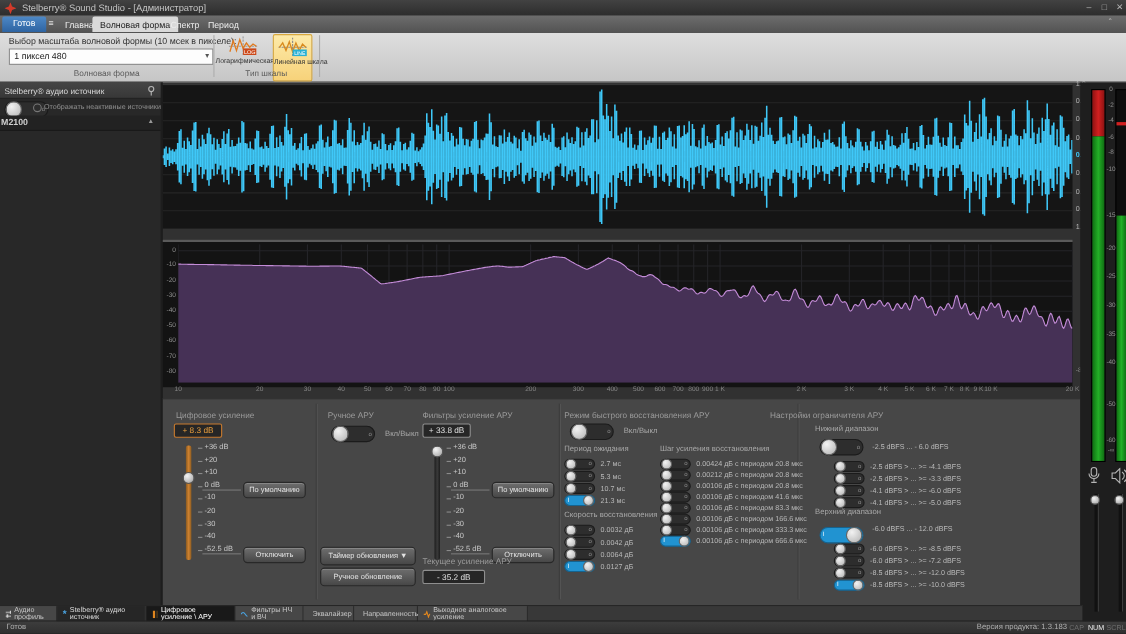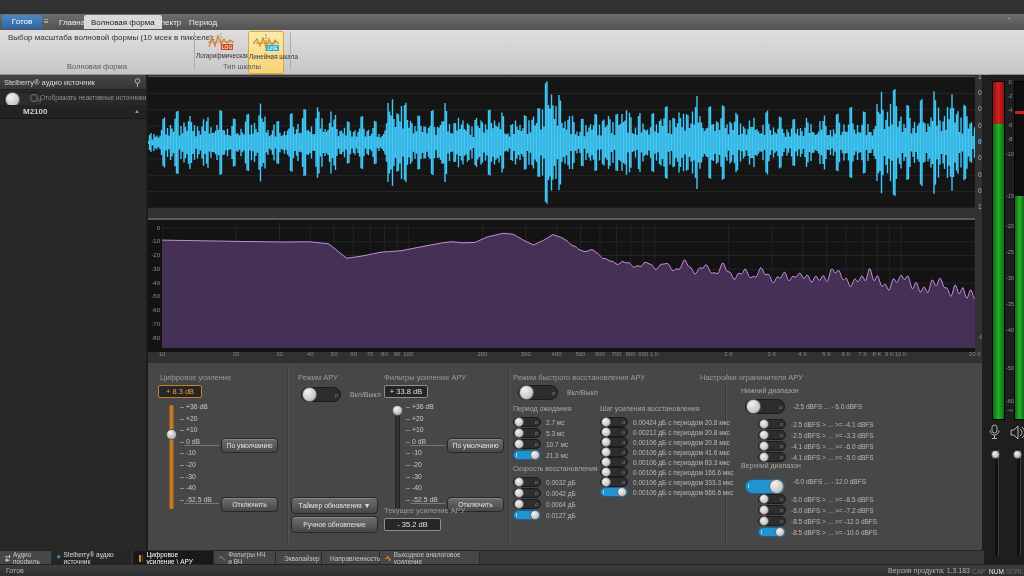--- a/index.html
+++ b/index.html
@@ -29,21 +29,21 @@
   .ricon{left:50%;transform:translateX(-50%);top:2px;}
   .rbtn-cap{width:100%;top:22px;font-size:6.3px;color:#333;text-align:center;line-height:6.8px;}
   
   #left-panel{left:0;top:75px;width:146px;height:475px;background:#282828;border-right:2px solid #1d1d1d;}
   #lp-header{left:0;top:0;width:146px;height:14px;background:linear-gradient(#454545,#373737);border-bottom:1px solid #222;}
   #lp-title{left:4px;top:3px;font-size:7.5px;color:#d9d9d9;}
   #lp-toggle-row{left:0;top:15px;width:146px;height:14px;}
   #lp-toggle-label{left:40px;top:4px;font-size:6.5px;color:#8f8f8f;}
   #lp-radio{left:30px;top:4px;width:6px;height:6px;border:1px solid #777;border-radius:50%;}
   #m2100-bar{left:0;top:30px;width:146px;height:13px;background:#222;border-bottom:1px solid #191919;}
-  #m2100-label{left:23px;top:2px;font-size:8px;color:#cfcfcf;font-weight:bold;}
+  #m2100-label{left:1px;top:2px;font-size:8px;color:#cfcfcf;font-weight:bold;}
   #m2100-collapse{left:134px;top:3px;font-size:6px;color:#999;}
   #device-item{left:2px;top:45px;width:140px;height:25px;background:linear-gradient(#2c2c2c,#1b1b1b);border:1px solid #cf7c1f;border-radius:3px;}
   #device-id{left:22px;top:2px;font-size:9.5px;font-weight:bold;color:#ef9a26;}
   #device-type{left:22px;top:14px;font-size:6.3px;color:#cd7c1c;}
   
   #wave-panel{left:148px;top:76px;width:827px;height:131px;background:#151515;border-top:1px solid #4a4a4a;}
   .wlab{left:978px;font-size:6.5px;color:#b5b5b5;}
   .wlab.zero{color:#3fc8f8;font-weight:bold;}
   #wave-divider{left:148px;top:218px;width:827px;height:2px;background:#5a5a5a;}
   
@@ -90,33 +90,46 @@
   #statusbar{left:0;top:564px;width:1024px;height:12px;background:linear-gradient(#3d3d3d,#2e2e2e);border-top:1px solid #222;}
   .sbtext{font-size:7px;color:#b2b2b2;}
   .flag{font-size:6.5px;color:#6e6e6e;}
   .flag.on{color:#eaeaea;}
 </style>
 </head>
 <body>
 
 <div id="app">
 
+  <div class="abs" id="titlebar">
+    <svg class="abs" style="left:4px;top:2px" width="11" height="11">
+      <path d="M5.5 0 L7 4 L11 5.5 L7 7 L5.5 11 L4 7 L0 5.5 L4 4 Z" fill="#d23a2a"></path>
+    </svg>
+    <span class="t" id="title-text">Stelberry® Sound Studio - [Администратор]</span>
+    <span class="t winbtn" style="left:984px">–</span>
+    <span class="t winbtn" style="left:998px">□</span>
+    <span class="t winbtn" style="left:1012px">✕</span>
+  </div>
 
   <div class="abs" id="tabrow">
     <div class="abs" id="file-btn">Готов</div>
     <span class="t" style="left:44px;top:3px;color:#ddd;font-size:8px">≡</span>
     <div class="t mtab" style="left:52px">Главная</div>
     <div class="t mtab active" style="left:84px">Волновая форма</div>
     <div class="t mtab" style="left:148px">Спектр</div>
     <div class="t mtab" style="left:182px">Период</div>
     <span class="t" id="ribbon-collapse">ˆ</span>
   </div>
 
   <div class="abs" id="ribbon">
     <span class="t" id="scale-label">Выбор масштаба волновой формы (10 мсек в пикселе):</span>
+    <div class="abs" id="scale-combo">
+      <span>1 пиксел 480</span>
+      <span class="arr">▾</span>
+    </div>
     <div class="t gcaption" style="left:0;width:194px">Волновая форма</div>
     <div class="abs gsep" style="left:194px"></div>
 
     <div class="abs" style="left:196px;top:1px;width:50px;height:41px">
       <svg class="abs ricon" width="26" height="18">
         <line x1="0" y1="9" x2="26" y2="9" stroke="#9a9a9a" stroke-dasharray="2 1"></line>
         <line x1="13" y1="0" x2="13" y2="18" stroke="#9a9a9a" stroke-dasharray="2 1"></line>
         <polyline points="1,14 4,4 7,13 10,3 13,11 16,6 19,10 22,7 25,9" fill="none" stroke="#e07a1e" stroke-width="1.2"></polyline>
         <rect x="13" y="11" width="12" height="6" fill="#cc4818"></rect>
         <text x="19" y="16" font-size="5" fill="#fff" text-anchor="middle" font-family="Liberation Sans, sans-serif">LOG</text>
@@ -283,21 +296,21 @@
     <span class="t stitle" style="left:12px;top:10px">Цифровое усиление</span>
     <div class="abs vbox orange" style="left:10px;top:22px;width:42px;height:11px">+ 8.3 dB</div>
     <div class="abs track orange" style="left:21px;top:42px;height:104px"></div>
     <div class="abs knob" style="left:18px;top:66px"></div>
     <div id="dg-ticks"></div>
     <div class="abs conn" style="left:36px;top:82px;width:35px"></div>
     <div class="abs conn" style="left:36px;top:140px;width:35px"></div>
     <div class="abs btn" style="left:73px;top:75px;width:55px;height:13px;line-height:13px">По умолчанию</div>
     <div class="abs btn" style="left:73px;top:134px;width:55px;height:13px;line-height:13px">Отключить</div>
 
-    <span class="t stitle" style="left:150px;top:10px">Режим АРУ</span>
+    <span class="t stitle" style="left:150px;top:10px">Ручное АРУ</span>
     <span class="abs" style="left:153px;top:24px"><span class="tg off big">
           <span class="kn"></span>
           <span class="tchar">o</span>
         </span></span>
     <span class="t slabel" style="left:202px;top:28px">Вкл/Выкл</span>
     <div class="abs btn" style="left:143px;top:134px;width:85px;height:15px;line-height:15px">Таймер обновления ▼</div>
     <div class="abs btn" style="left:143px;top:153px;width:85px;height:15px;line-height:15px">Ручное обновление</div>
 
     <span class="t stitle" style="left:236px;top:10px">Фильтры усиление АРУ</span>
     <div class="abs vbox" style="left:236px;top:22px;width:42px;height:11px">+ 33.8 dB</div>

